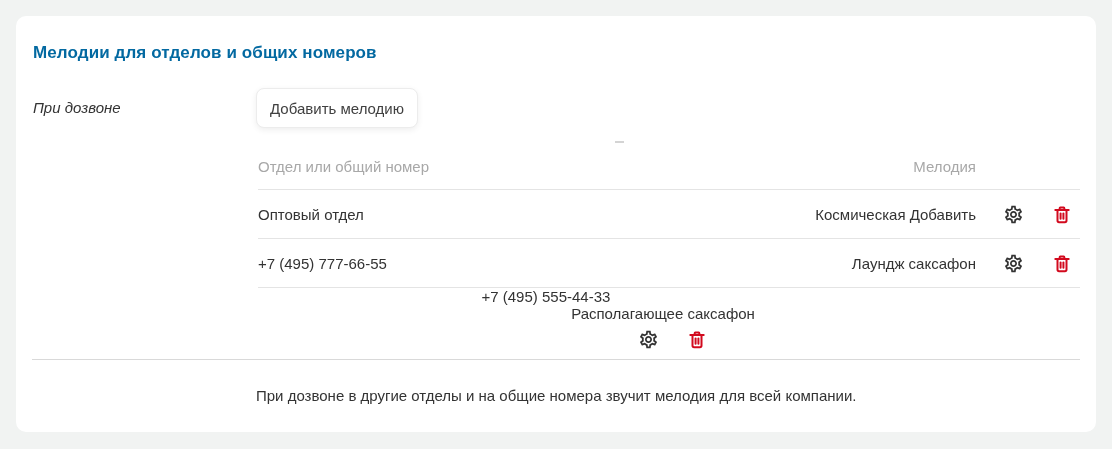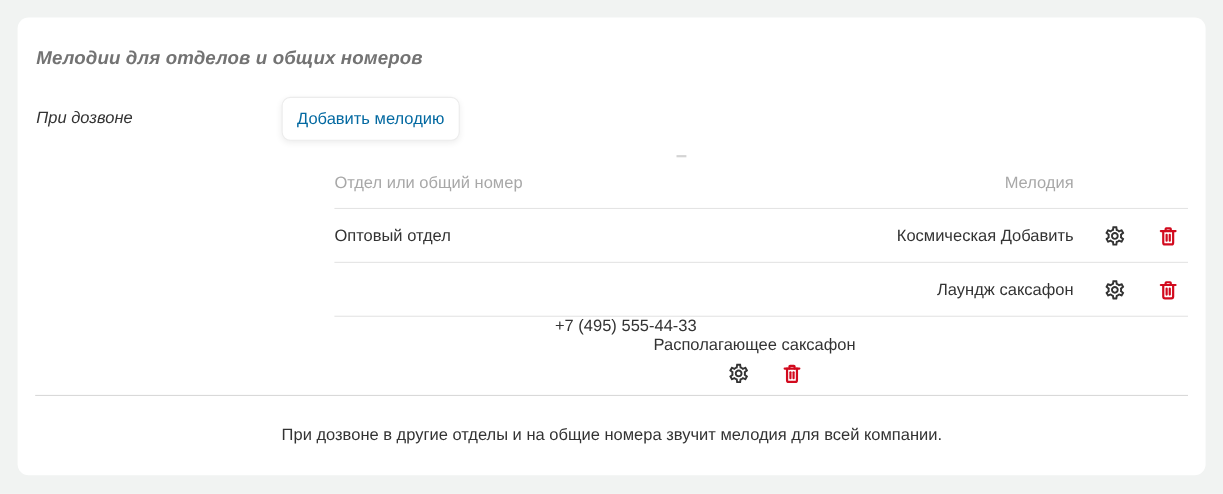--- a/index.html
+++ b/index.html
@@ -25,44 +25,43 @@
     left:16px;top:16px;
     width:1080px;height:416px;
     background:var(--card-bg);
     border-radius:10px;
   }
   .card-title{
     position:absolute;
     left:17px;top:27px;
     font-size:17px;
     font-weight:bold;
-    color:#737373;
+    color:#0369a1;
     letter-spacing:.1px;
-    font-style:italic;
   }
   .dial-label{
     position:absolute;
     left:17px;top:84px;
     font-size:15px;
     line-height:15px;
     color:var(--text);
     font-style:italic;
   }
   .add-btn{
     position:absolute;
     left:240px;top:72px;
     width:162px;height:40px;
     background:#ffffff;
     border:1px solid #ececec;
     border-radius:8px;
     box-shadow:0 2px 6px rgba(0,0,0,.07);
     font-family:inherit;
     font-size:15px;
     font-weight:500;
-    color:#0369a1;
+    color:#404040;
     cursor:pointer;
     display:flex;align-items:center;justify-content:center;
   }
   .placeholder-dash{
     position:absolute;
     left:599px;top:125px;
     width:9px;height:2px;
     background:#d4d4d4;
   }
   .table{
@@ -70,21 +69,20 @@
     left:242px;top:128px;
     width:822px;
   }
   .t-row{
     display:flex;
     align-items:center;
     height:49px;
     border-bottom:1px solid var(--divider);
     font-size:15px;
     color:var(--text);
-    margin-left:46px;
   }
   .t-row.last{border-bottom:none;flex-direction:column;}
   .t-head{
     height:46px;
     color:var(--muted);
     border-bottom:1px solid var(--divider);
   }
   .c-target{width:375px;flex:none;padding-right:12px;}
   .c-melody{flex:1;padding-right:12px;text-align:right;}
   .c-actions{
@@ -152,20 +150,21 @@
               <path d="M9.2 6.7V4.4c0-.4.3-.7.7-.7h4.2c.4 0 .7.3.7.7v2.3"></path>
               <path d="M6.6 6.7v12.6c0 1 .8 1.9 1.9 1.9h7c1 0 1.9-.8 1.9-1.9V6.7"></path>
               <path d="M10.3 10.7v6.4"></path>
               <path d="M13.7 10.7v6.4"></path>
             </svg>
         </button>
       </div>
     </div>
 
     <div class="t-row">
+      <div class="c-target">+7 (495) 777-66-55</div>
       <div class="c-melody">Лаундж саксафон</div>
       <div class="c-actions">
         <button class="icon-btn">
           <svg class="gear-svg" viewBox="0 0 24 24">
               <path d="M19.43 12.98c.04-.32.07-.64.07-.98s-.03-.66-.07-.98l2.11-1.65c.19-.15.24-.42.12-.64l-2-3.46c-.12-.22-.39-.3-.61-.22l-2.49 1c-.52-.4-1.08-.73-1.69-.98l-.38-2.65C14.46 2.18 14.25 2 14 2h-4c-.25 0-.46.18-.49.42l-.38 2.65c-.61.25-1.17.59-1.69.98l-2.49-1c-.23-.09-.49 0-.61.22l-2 3.46c-.13.22-.07.49.12.64l2.11 1.65c-.04.32-.07.65-.07.98s.03.66.07.98l-2.11 1.65c-.19.15-.24.42-.12.64l2 3.46c.12.22.39.3.61.22l2.49-1c.52.4 1.08.73 1.69.98l.38 2.65c.03.24.24.42.49.42h4c.25 0 .46-.18.49-.42l.38-2.65c.61-.25 1.17-.59 1.69-.98l2.49 1c.23.09.49 0 .61-.22l2-3.46c.12-.22.07-.49-.12-.64l-2.11-1.65zm-1.98-1.71c.04.31.05.52.05.73 0 .21-.01.43-.05.73l-.14 1.13.89.7 1.08.84-.7 1.21-1.27-.51-1.04-.42-.9.68c-.43.32-.84.56-1.25.73l-1.06.43-.16 1.13-.2 1.35h-1.4l-.19-1.35-.16-1.13-1.06-.43c-.43-.18-.83-.41-1.23-.71l-.91-.7-1.06.43-1.27.51-.7-1.21 1.08-.84.89-.7-.14-1.13c-.03-.31-.05-.54-.05-.74s.02-.43.05-.73l.14-1.13-.89-.7-1.08-.84.7-1.21 1.27.51 1.04.42.9-.68c.43-.32.84-.56 1.25-.73l1.06-.43.16-1.13.2-1.35h1.39l.19 1.35.16 1.13 1.06.43c.43.18.83.41 1.23.71l.91.7 1.06-.43 1.27-.51.7 1.21-1.07.85-.89.7.14 1.13zM12 8c-2.21 0-4 1.79-4 4s1.79 4 4 4 4-1.79 4-4-1.79-4-4-4zm0 6c-1.1 0-2-.9-2-2s.9-2 2-2 2 .9 2 2-.9 2-2 2z"></path>
             </svg>
         </button>
         <button class="icon-btn">
           <svg class="trash-svg" viewBox="0 0 24 24">
               <path d="M4 6.7h16"></path>

